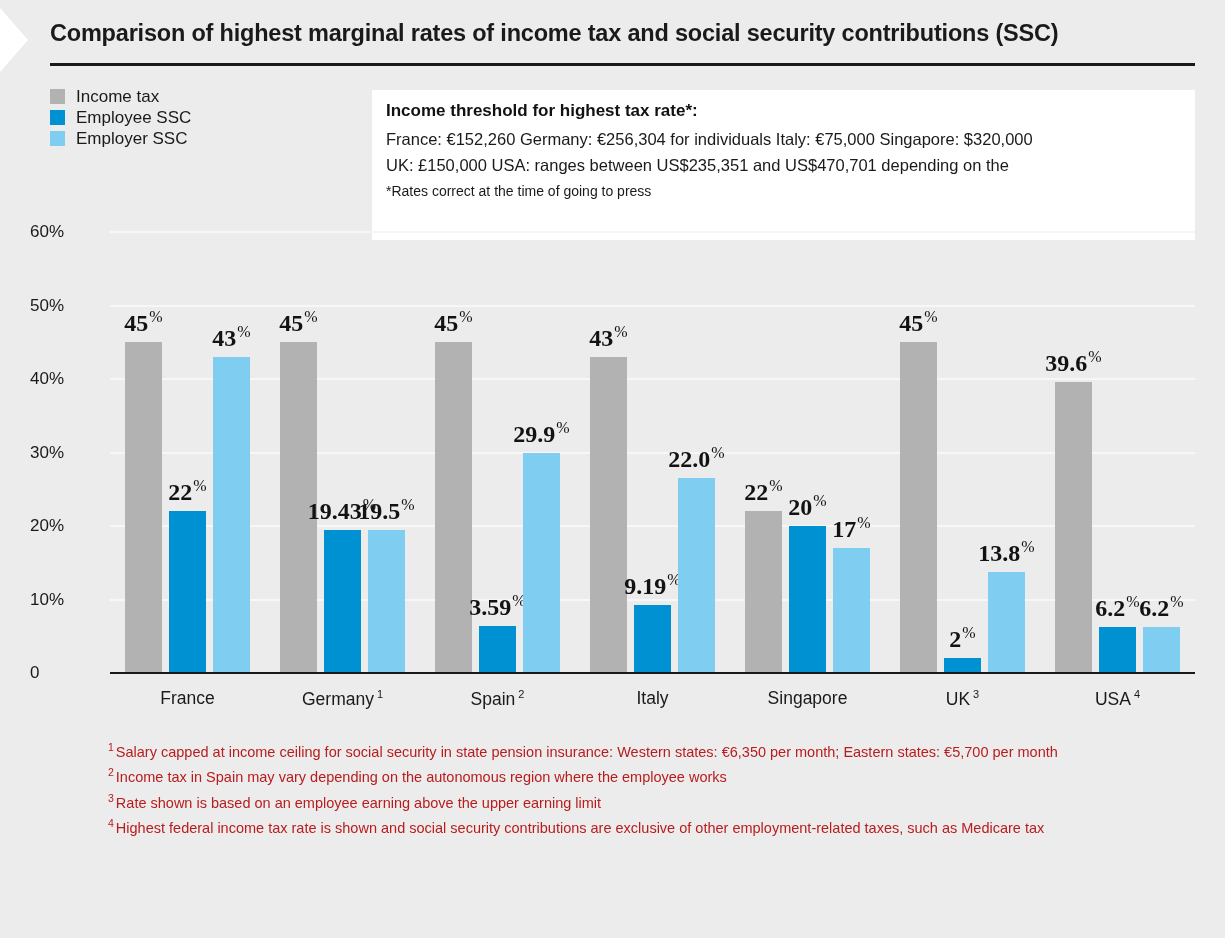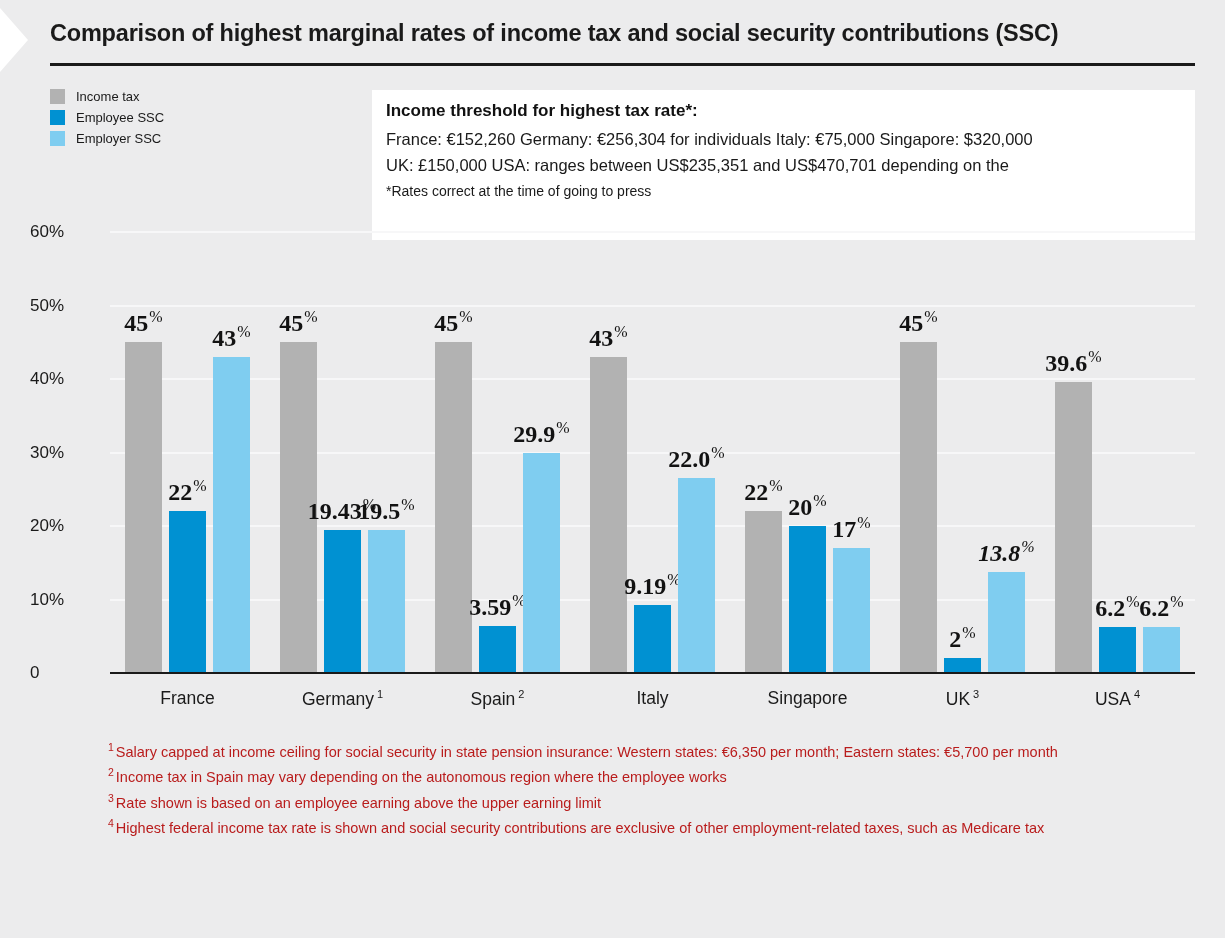--- a/index.html
+++ b/index.html
@@ -28,21 +28,21 @@
   }
   #title-rule {
     position:absolute; left:50px; top:63px;
     width:1145px; height:3px; background:#1a1a1a;
   }
 
   
   #legend { position:absolute; left:50px; top:86px; }
   .legend-row { display:flex; align-items:center; height:21px; }
   .legend-swatch { width:15px; height:15px; margin-right:11px; flex:0 0 auto; }
-  .legend-label { font-size:13px; color:#1a1a1a; line-height:21px; }
+  .legend-label { font-size:17px; color:#1a1a1a; line-height:21px; }
 
   
   #info-box {
     position:absolute; left:372px; top:90px;
     width:823px; height:150px;
     background:#ffffff;
     padding:11px 14px 0 14px;
   }
   #info-title { font-size:17px; font-weight:bold; color:#111; margin-bottom:5px; }
   .info-line { font-size:16.5px; color:#1a1a1a; line-height:26px; white-space:nowrap; }
@@ -182,21 +182,21 @@
       <div class="bar-label" style="left: 62.5px; bottom: 152px;"><span>20</span><span class="pct">%</span></div>
       <div class="bar" style="left: 88px; height: 124.95px; background: rgb(127, 205, 240);"></div>
       <div class="bar-label" style="left: 106.5px; bottom: 129.95px; margin-top: 24px;"><span>17</span><span class="pct">%</span></div>
     </div>
     <div class="group" style="left: 790px; width: 125px;">
       <div class="bar" style="left: 0px; height: 330.75px; background: rgb(178, 178, 178);"></div>
       <div class="bar-label" style="left: 18.5px; bottom: 335.75px;"><span>45</span><span class="pct">%</span></div>
       <div class="bar" style="left: 44px; height: 14.7px; background: rgb(0, 145, 210);"></div>
       <div class="bar-label" style="left: 62.5px; bottom: 19.7px;"><span>2</span><span class="pct">%</span></div>
       <div class="bar" style="left: 88px; height: 101.43px; background: rgb(127, 205, 240);"></div>
-      <div class="bar-label" style="left: 106.5px; bottom: 106.43px; font-style: italic;"><span>13.8</span><span class="pct">%</span></div>
+      <div class="bar-label" style="left: 106.5px; bottom: 106.43px;"><span>13.8</span><span class="pct">%</span></div>
     </div>
     <div class="group" style="left: 945px; width: 125px;">
       <div class="bar" style="left: 0px; height: 291.06px; background: rgb(178, 178, 178);"></div>
       <div class="bar-label" style="left: 18.5px; bottom: 296.06px;"><span>39.6</span><span class="pct">%</span></div>
       <div class="bar" style="left: 44px; height: 45.57px; background: rgb(0, 145, 210);"></div>
       <div class="bar-label" style="left: 62.5px; bottom: 50.57px;"><span>6.2</span><span class="pct">%</span></div>
       <div class="bar" style="left: 88px; height: 45.57px; background: rgb(127, 205, 240);"></div>
       <div class="bar-label" style="left: 106.5px; bottom: 50.57px;"><span>6.2</span><span class="pct">%</span></div>
     </div>
   </div>

